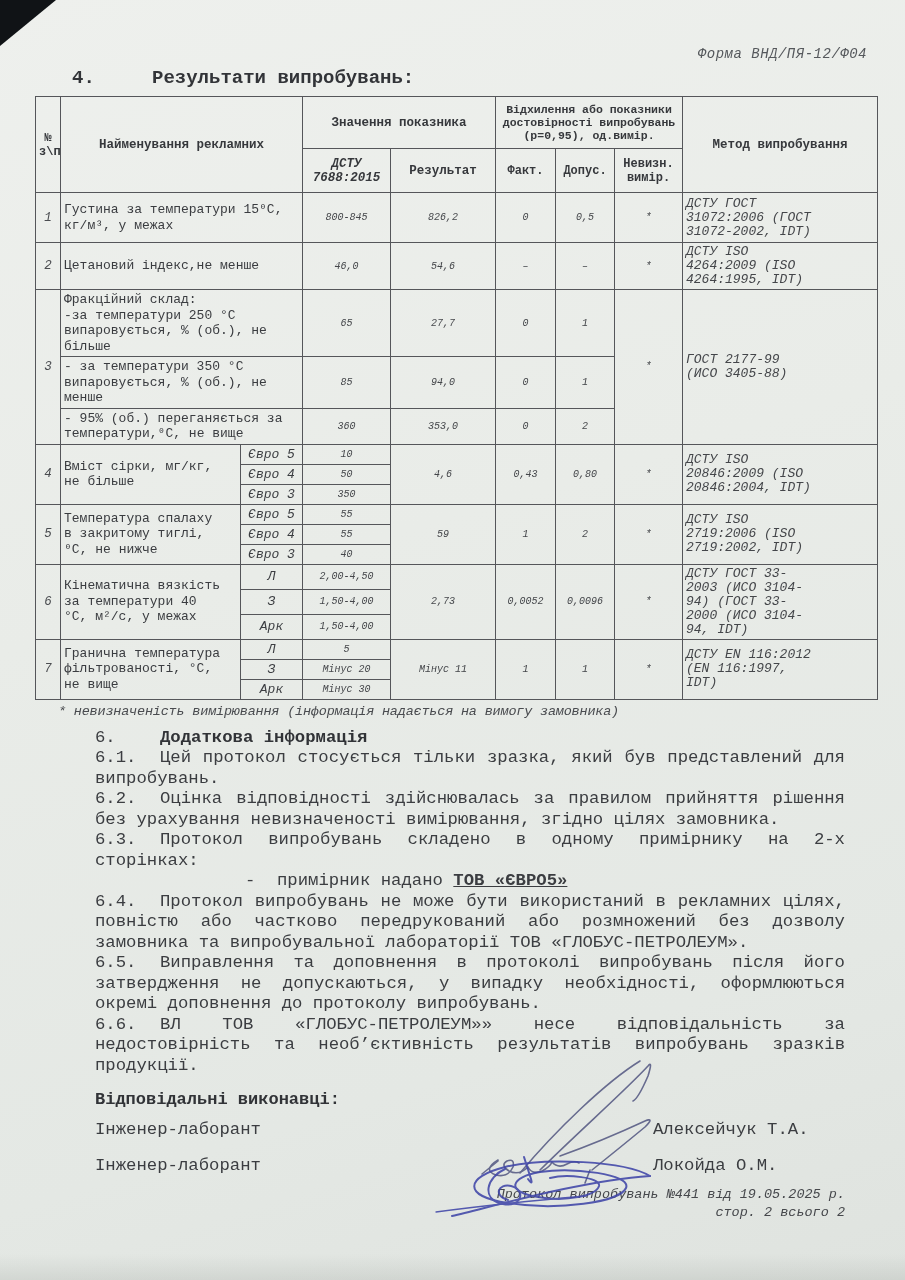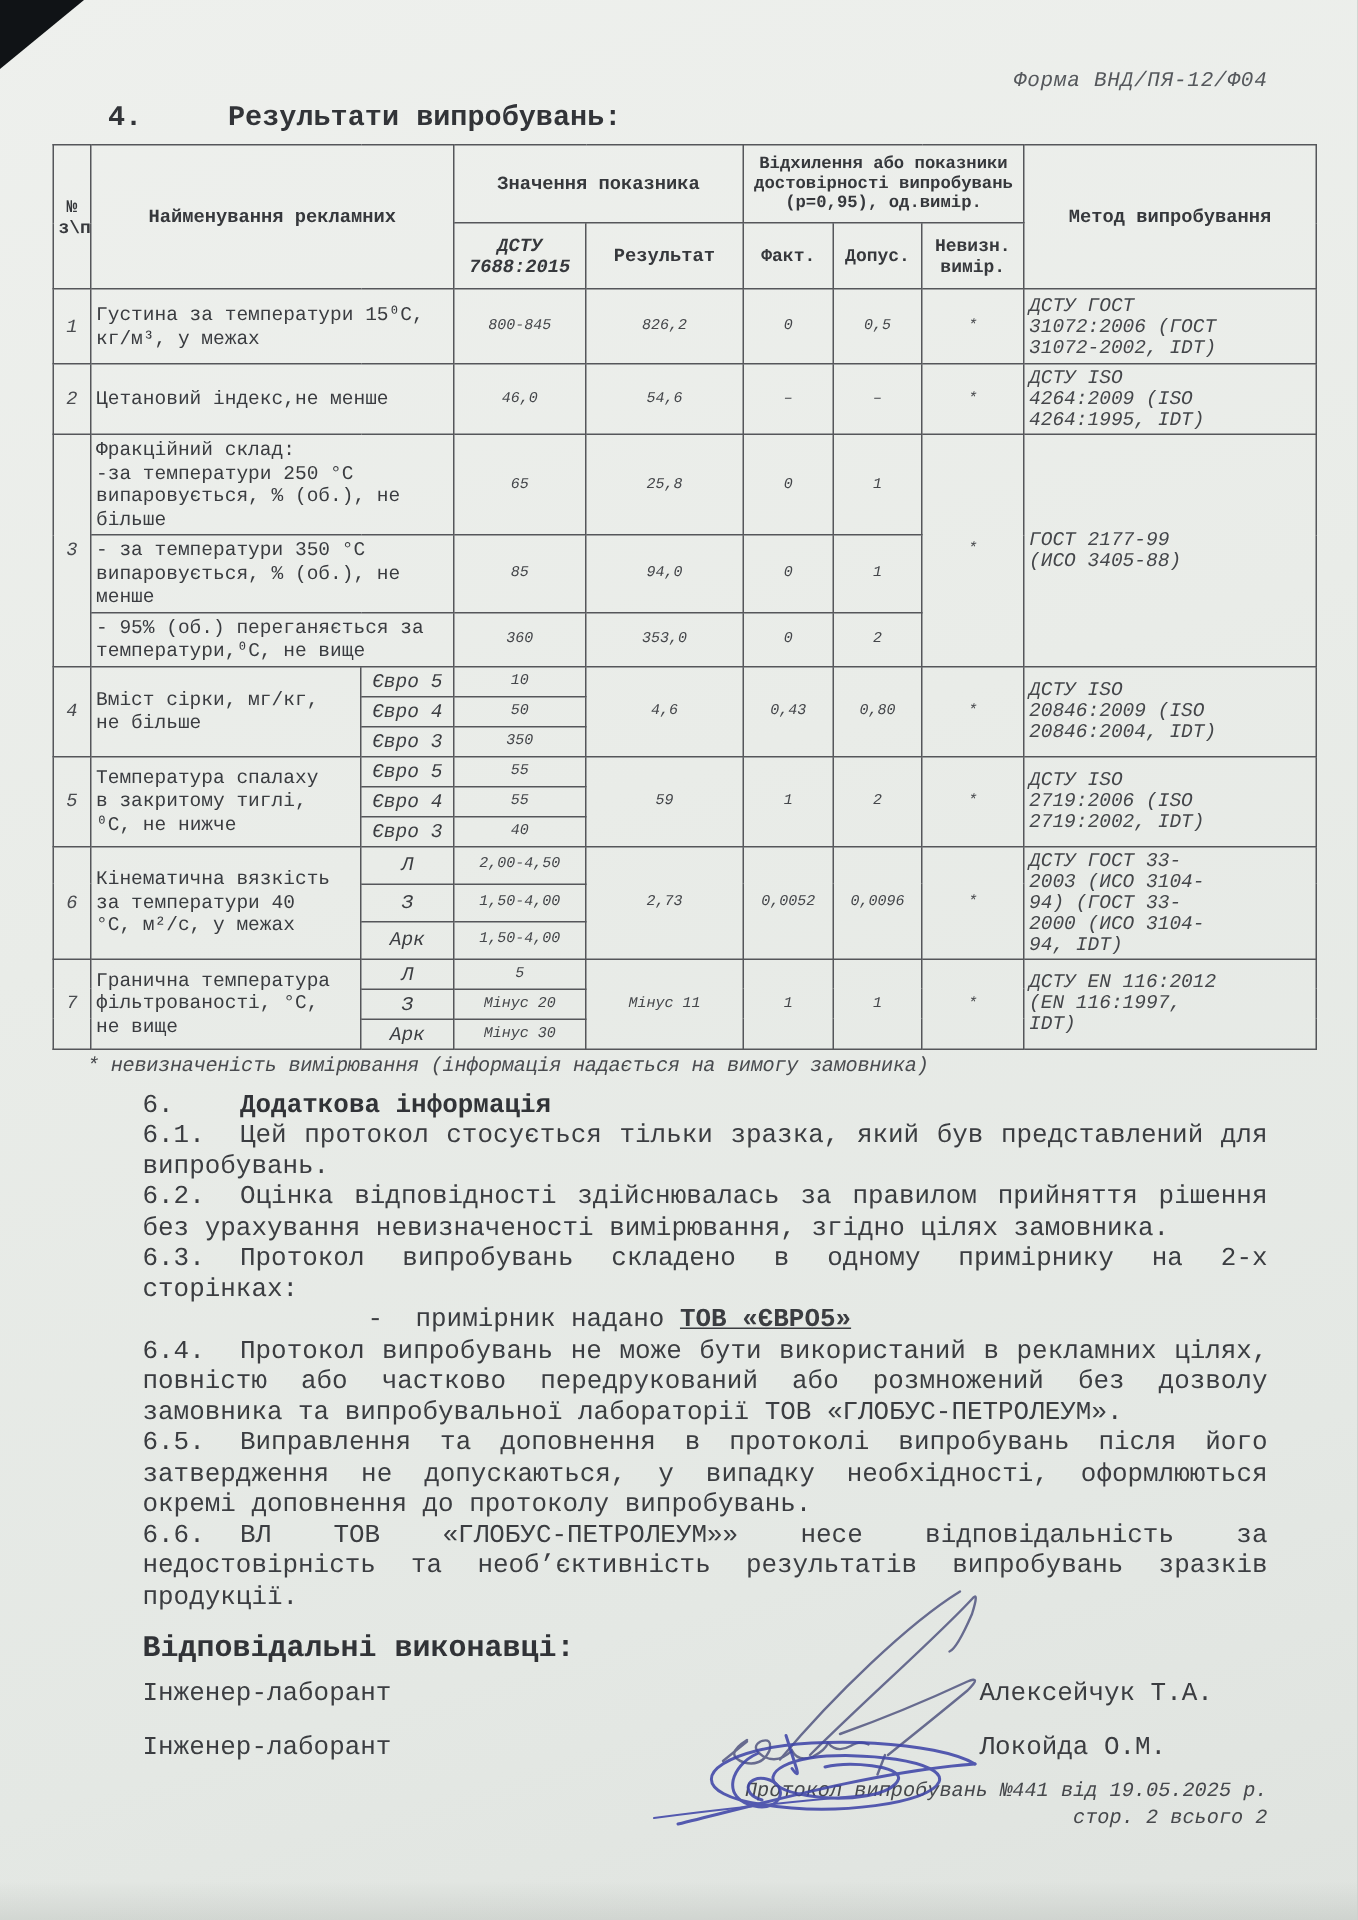--- a/index.html
+++ b/index.html
@@ -16,21 +16,21 @@
   .page::after{
     content:""; position:absolute; left:0; right:0; bottom:0; height:26px;
     background:linear-gradient(180deg,rgba(150,156,150,0) 0%,rgba(150,156,150,.22) 100%);
     pointer-events:none;
   }
   .corner-artifact{
     position:absolute; top:0; left:0; width:0; height:0;
     border-top:46px solid #101316; border-right:56px solid transparent;
   }
   .form-ref{
-    padding-top:46px; padding-right:60px;
+    padding-top:46px; padding-right:38px;
     text-align:right; font-style:italic; font-size:14px; color:#55585c;
     letter-spacing:.5px;
   }
   .title{ margin:5px 0 0 72px; font-size:19px; font-weight:bold; color:#323438; }
   .title-num{ display:inline-block; width:80px; }
   table.results{
     margin:7px 0 0 35px; width:842px;
     border-collapse:collapse; table-layout:fixed;
     color:#3c3e42;
   }
@@ -50,21 +50,21 @@
   td.hb{ border-bottom-style:hidden; }
   .footnote{ margin:4px 0 0 58px; font-size:13.5px; font-style:italic; color:#494b4f; letter-spacing:-.2px; }
   .body-text{ margin:3px 0 0 95px; width:750px; font-size:17.3px; line-height:20.5px; color:#3b3d41; }
   .para{ text-align:justify; }
   .pnum{ display:inline-block; width:65px; }
   .bold{ font-weight:bold; color:#313337; }
   .s6-heading{ margin-top:9px; }
   .sub-item{ margin-left:150px; text-align:left; }
   .dash{ display:inline-block; width:32px; }
   .entity{ font-weight:bold; text-decoration:underline; }
-  .resp-heading{ margin-top:14px; font-weight:bold; font-size:20px; color:#313337; }
+  .resp-heading{ margin-top:14px; font-weight:bold; font-size:17px; color:#313337; }
   .exec-row{ display:flex; justify-content:space-between; height:22px; }
   .exec-row.first{ margin-top:9px; }
   .exec-row.second{ margin-top:14px; }
   .exec-name{ width:192px; text-align:left; }
   .footer-block{ margin-top:8px; text-align:right; font-size:13.5px; font-style:italic; line-height:18px; color:#46484c; }
   .sig-layer{ position:absolute; left:0; top:0; width:905px; height:1280px; pointer-events:none; }
 </style>
 </head>
 <body>
 
@@ -138,21 +138,21 @@
 4264:1995, IDT)</td>
       </tr>
 
       <tr style="height:66px">
         <td rowspan="3" class="c-num">3</td>
         <td colspan="2" class="c-name pre hb">Фракційний склад:
 -за температури 250 °С
 випаровується, % (об.), не
 більше</td>
         <td class="c-val hb">65</td>
-        <td class="c-val hb">25,8</td>
+        <td class="c-val hb">27,7</td>
         <td class="c-val hb">0</td>
         <td class="c-val hb">1</td>
         <td rowspan="3" class="c-val">*</td>
         <td rowspan="3" class="c-met pre">ГОСТ 2177-99
 (ИСО 3405-88)</td>
       </tr>
       <tr style="height:48px">
         <td colspan="2" class="c-name pre hb">- за температури 350 °С
 випаровується, % (об.), не
 менше</td>

